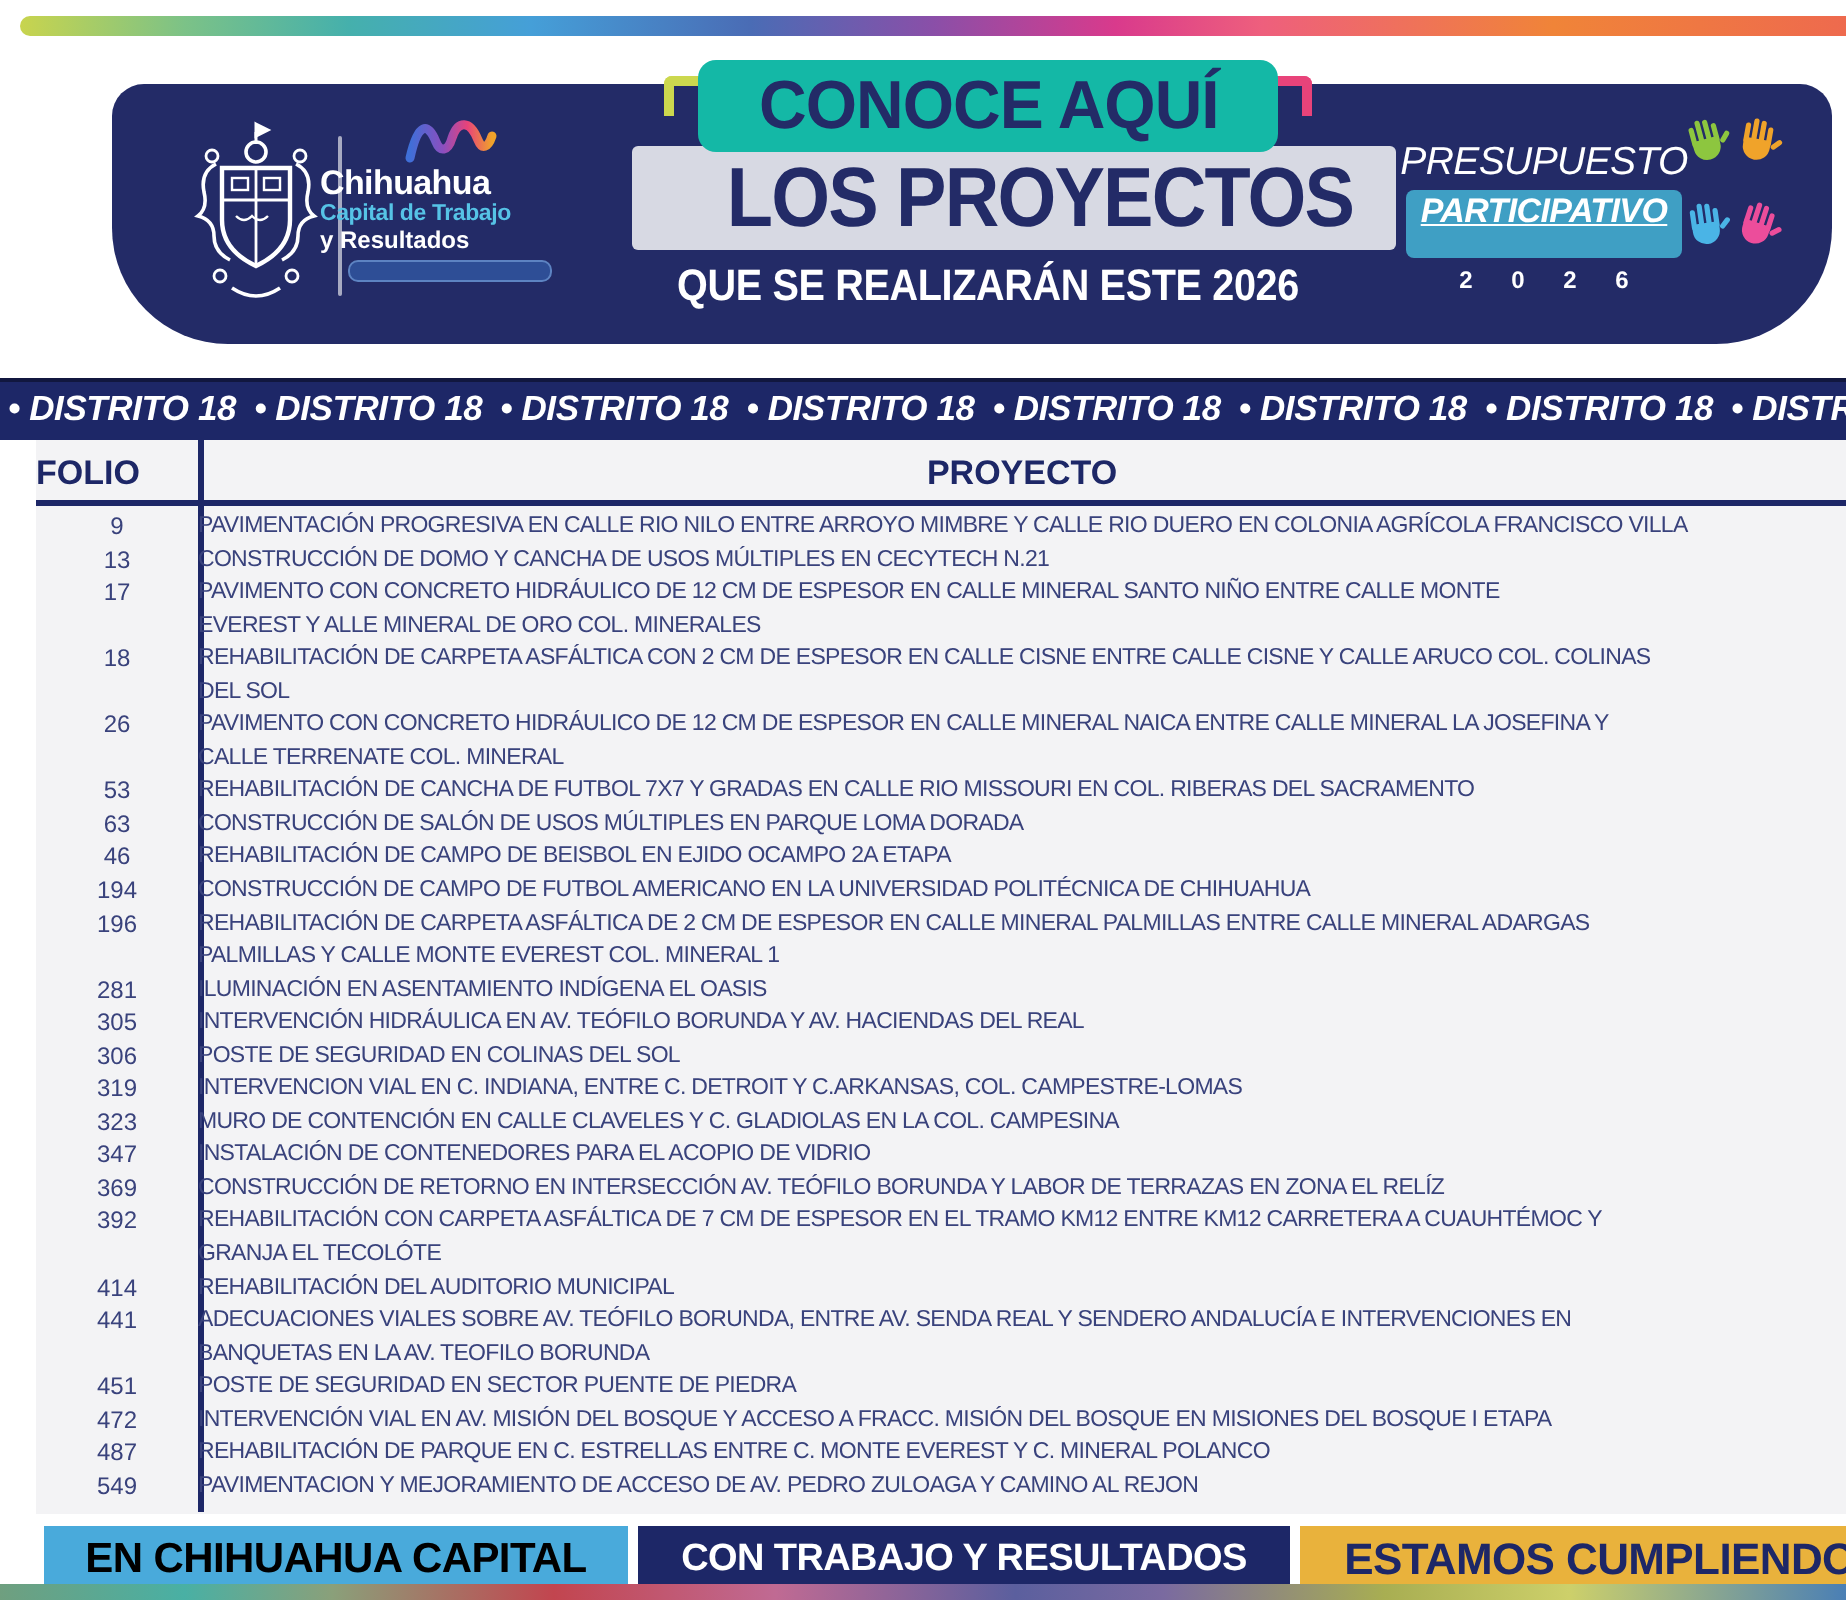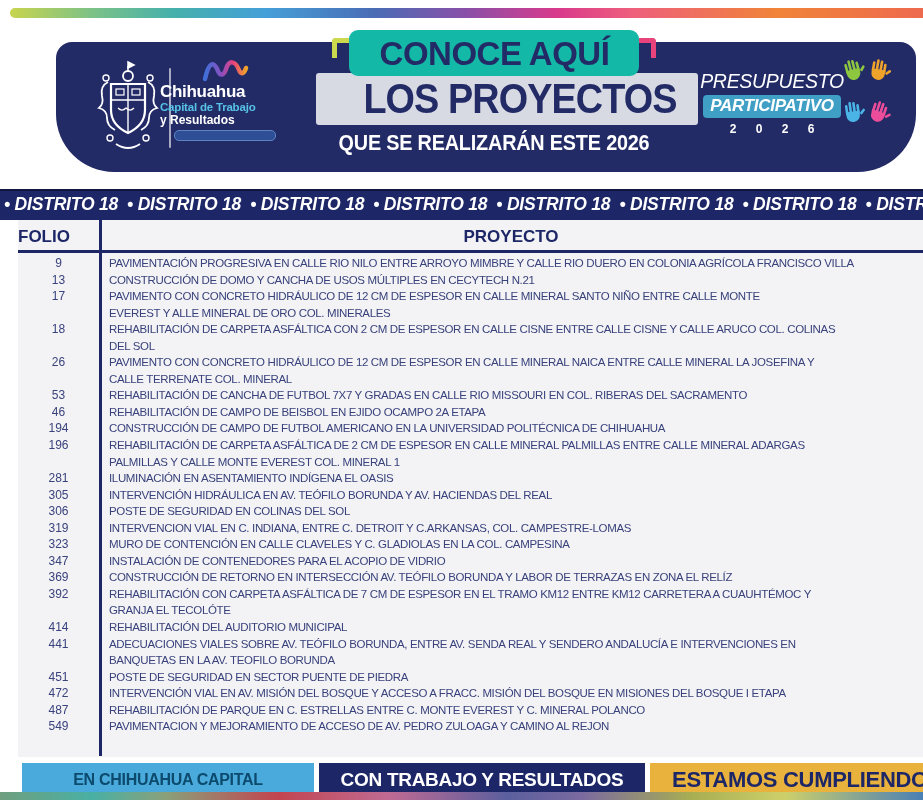--- a/index.html
+++ b/index.html
@@ -43,22 +43,22 @@
   .bracket-right{right:16px;border-top:5px solid #e8437a;border-right:5px solid #e8437a;border-radius:0 4px 0 0;}
   .proyectos-box{
     position:relative;z-index:1;width:356px;height:52px;margin-top:-3px;
     background:#d7d9e3;border-radius:3px;display:flex;align-items:center;justify-content:center;padding-left:26px;
   }
   .proyectos-box span{font-size:42px;font-weight:700;color:#232b67;letter-spacing:-1px;transform:scaleX(.9);white-space:nowrap;}
   .que-text{margin-top:5px;font-size:22px;font-weight:700;color:#ffffff;letter-spacing:-0.2px;transform:scaleX(.9);white-space:nowrap;}
   
   .pp-block{position:absolute;left:640px;top:28px;width:152px;text-align:center;color:#fff;}
   .pp-line1{font-size:19.5px;font-weight:400;font-style:italic;letter-spacing:-0.3px;white-space:nowrap;}
-  .pp-line2{display:inline-block;margin-top:2px;background:#3f9fc4;border-radius:4px;padding:1px 7px 2px 7px;
-    font-size:17px;font-weight:700;font-style:italic;letter-spacing:-0.3px;white-space:nowrap;}
+  .pp-line2{display:inline-block;margin-top:2px;background:#3f9fc4;border-radius:4px;padding:1px 7px 13px 7px;
+    font-size:17px;font-weight:700;font-style:italic;letter-spacing:-0.3px;white-space:nowrap;text-decoration:underline;}
   .pp-line3{margin-top:4px;font-size:12px;font-weight:700;letter-spacing:8px;padding-left:8px;white-space:nowrap;}
   .hands{position:absolute;left:784px;top:14px;width:56px;height:84px;display:flex;flex-wrap:wrap;}
   .hands svg{width:26px;height:26px;margin:1px 0;}
   
   .district-strip{
     position:absolute;left:0;top:189px;width:923px;height:29px;
     background:#1d2767;border-top:2px solid #11173f;overflow:hidden;
   }
   .district-track{white-space:nowrap;line-height:27px;padding-left:4px;}
   .ditem{display:inline-block;margin-right:9px;color:#ffffff;
@@ -67,27 +67,27 @@
   .table-bg{position:absolute;left:18px;top:220px;width:905px;height:537px;background:#f3f3f5;}
   .table-header{position:absolute;left:18px;top:224px;width:905px;height:26px;display:flex;}
   .th-folio{width:81px;text-align:left;font-size:17px;font-weight:700;color:#1d2767;line-height:26px;}
   .th-proy{flex:1;text-align:center;font-size:17px;font-weight:700;color:#1d2767;line-height:26px;}
   .v-divider{position:absolute;left:99px;top:220px;width:2.5px;height:536px;background:#1d2767;}
   .h-divider{position:absolute;left:18px;top:250px;width:905px;height:2.5px;background:#1d2767;}
   .rows{position:absolute;left:18px;top:255px;width:905px;}
   .trow{display:flex;}
   .folio{width:81px;flex:0 0 81px;text-align:center;font-size:12px;font-weight:400;
     color:#39427c;line-height:16.55px;}
-  .proj{flex:1;min-width:0;padding-left:10px;}
+  .proj{flex:1;min-width:0;padding-left:0;}
   .pline{font-size:11.5px;font-weight:400;color:#39427c;line-height:16.55px;
     letter-spacing:-0.35px;white-space:nowrap;overflow:hidden;}
   
   .fbanner{position:absolute;top:763px;height:34px;display:flex;align-items:center;justify-content:center;}
   .fb1{left:22px;width:292px;background:#49aadb;}
-  .fb1 span{font-size:16px;font-weight:700;color:#0c4a6e;letter-spacing:-0.3px;white-space:nowrap;}
+  .fb1 span{font-size:21px;font-weight:700;color:#000000;letter-spacing:-0.3px;white-space:nowrap;}
   .fb2{left:319px;width:326px;background:#1d2767;}
   .fb2 span{font-size:19px;font-weight:700;color:#fff;letter-spacing:-0.3px;white-space:nowrap;}
   .fb3{left:650px;width:300px;background:#e9b23c;}
   .fb3 span{font-size:22px;font-weight:700;color:#1d2767;letter-spacing:-0.3px;white-space:nowrap;}
   
   .photo-strip{
     position:absolute;left:0;top:792px;width:923px;height:8px;
     background:linear-gradient(90deg,
       #6f9f7f 0%, #49b0a4 10%, #8aa07a 18%, #c2454f 30%, #c06a93 42%,
       #5b5f9e 55%, #7a6aa0 63%, #a8ae52 75%, #cdd06a 85%, #4a7fb5 100%);
@@ -244,20 +244,26 @@
         <div class="pline">CALLE TERRENATE COL. MINERAL</div>
       </div>
     </div>
     <div class="trow">
       <div class="folio">53</div>
       <div class="proj">
         <div class="pline">REHABILITACIÓN DE CANCHA DE FUTBOL 7X7 Y GRADAS EN CALLE RIO MISSOURI EN COL. RIBERAS DEL SACRAMENTO</div>
       </div>
     </div>
     <div class="trow">
+      <div class="folio">63</div>
+      <div class="proj">
+        <div class="pline">CONSTRUCCIÓN DE SALÓN DE USOS MÚLTIPLES EN PARQUE LOMA DORADA</div>
+      </div>
+    </div>
+    <div class="trow">
       <div class="folio">46</div>
       <div class="proj">
         <div class="pline">REHABILITACIÓN DE CAMPO DE BEISBOL EN EJIDO OCAMPO 2A ETAPA</div>
       </div>
     </div>
     <div class="trow">
       <div class="folio">194</div>
       <div class="proj">
         <div class="pline">CONSTRUCCIÓN DE CAMPO DE FUTBOL AMERICANO EN LA UNIVERSIDAD POLITÉCNICA DE CHIHUAHUA</div>
       </div>

